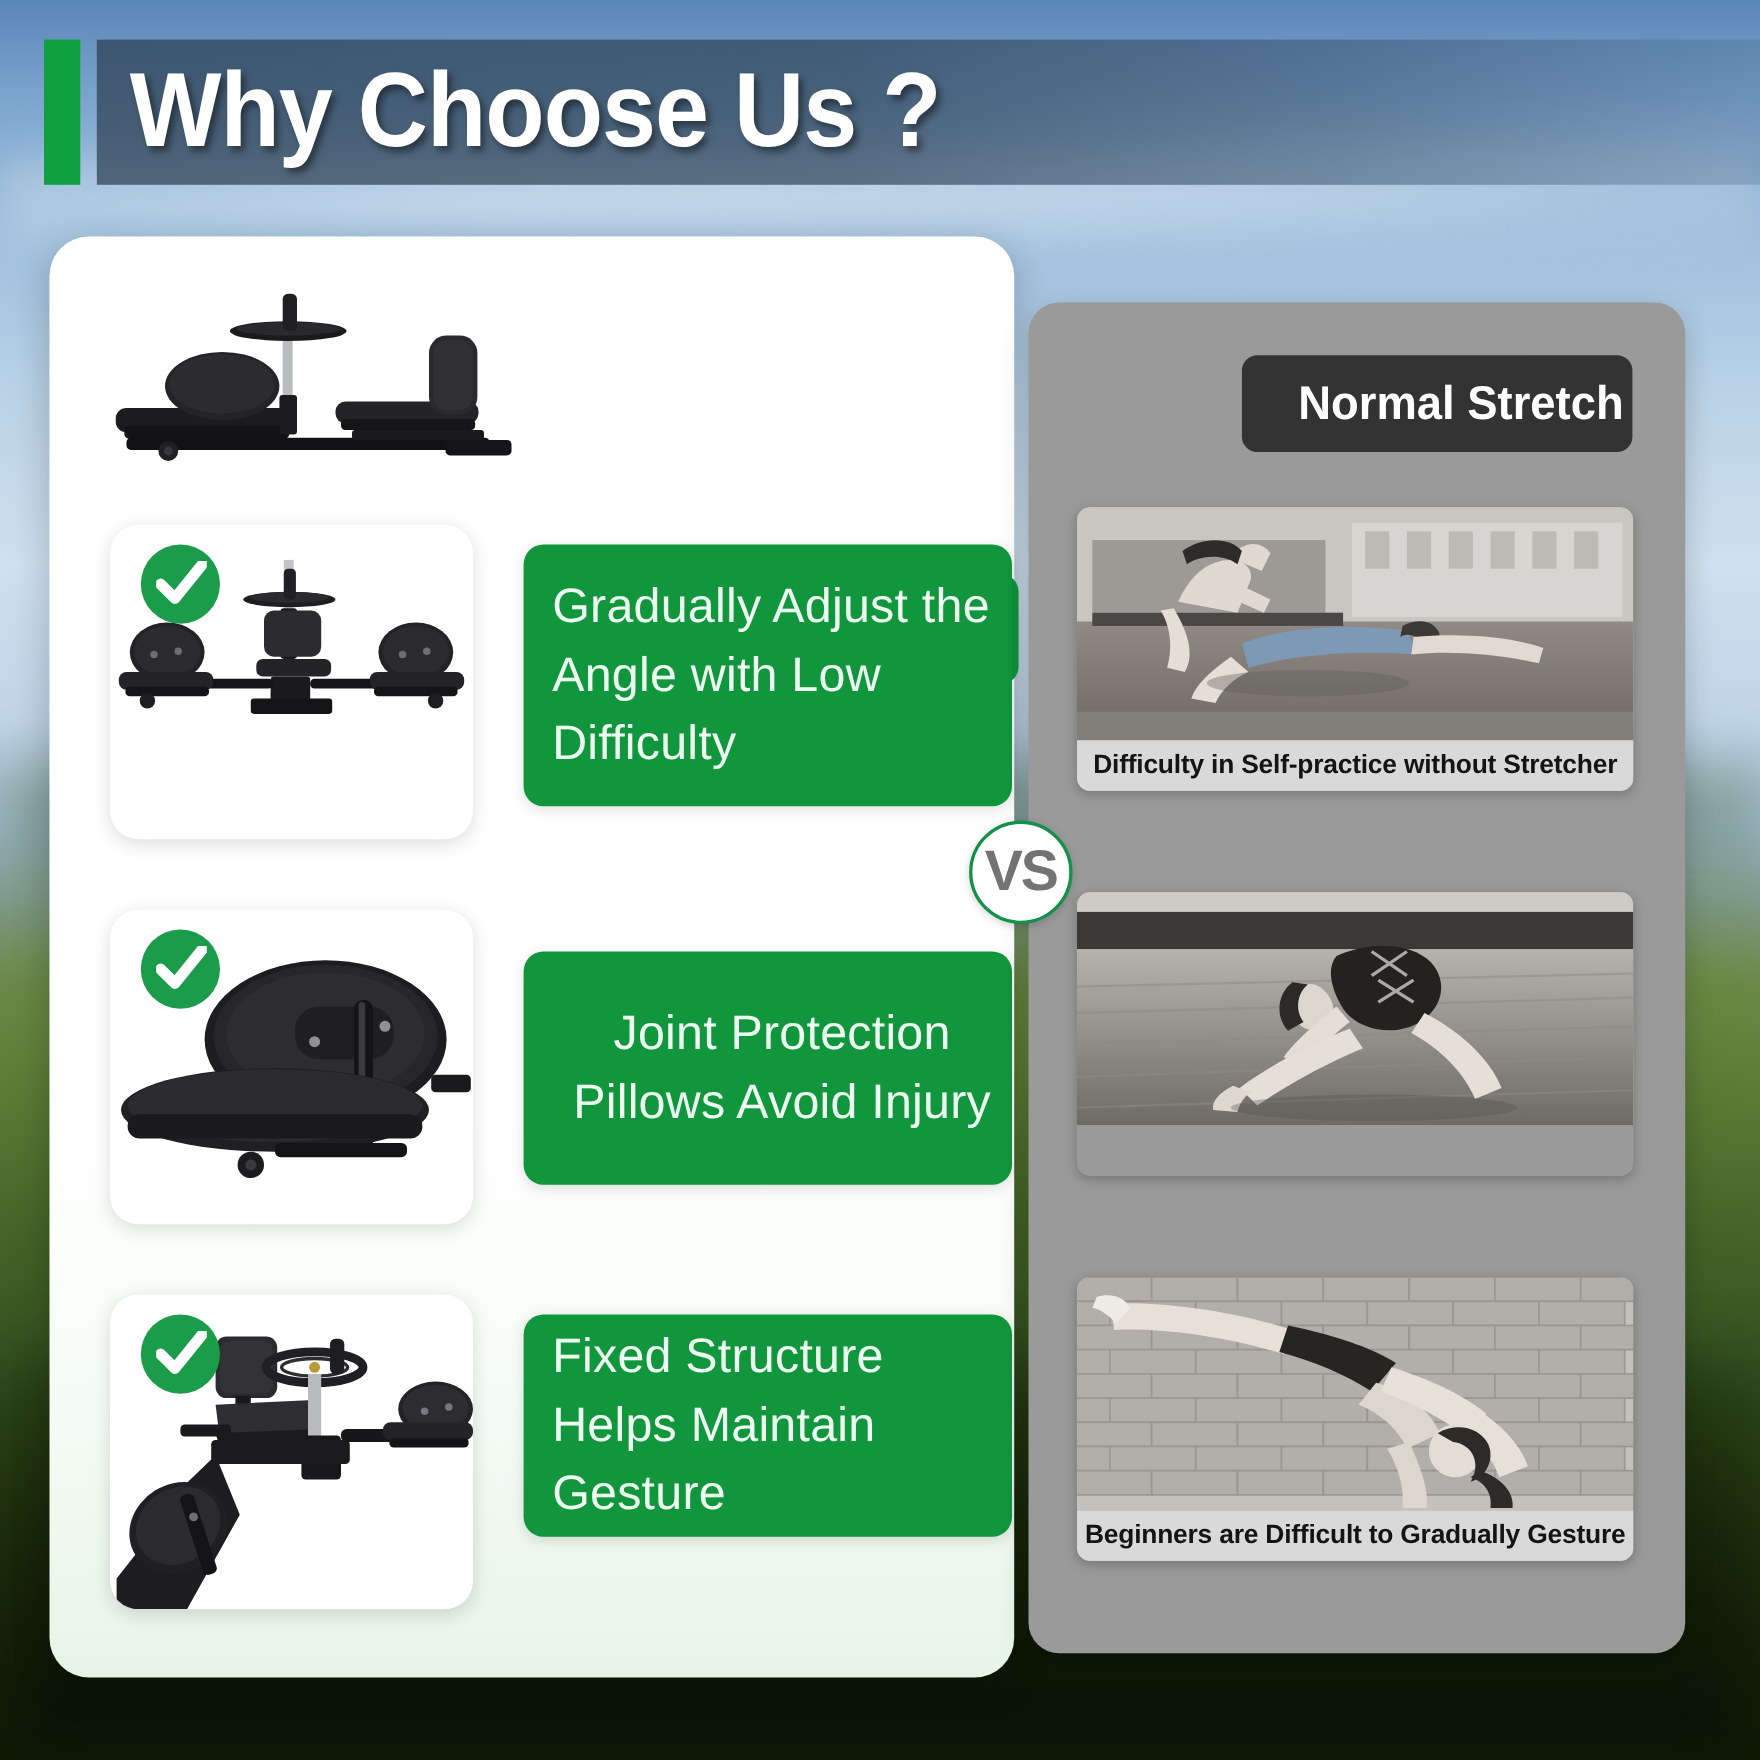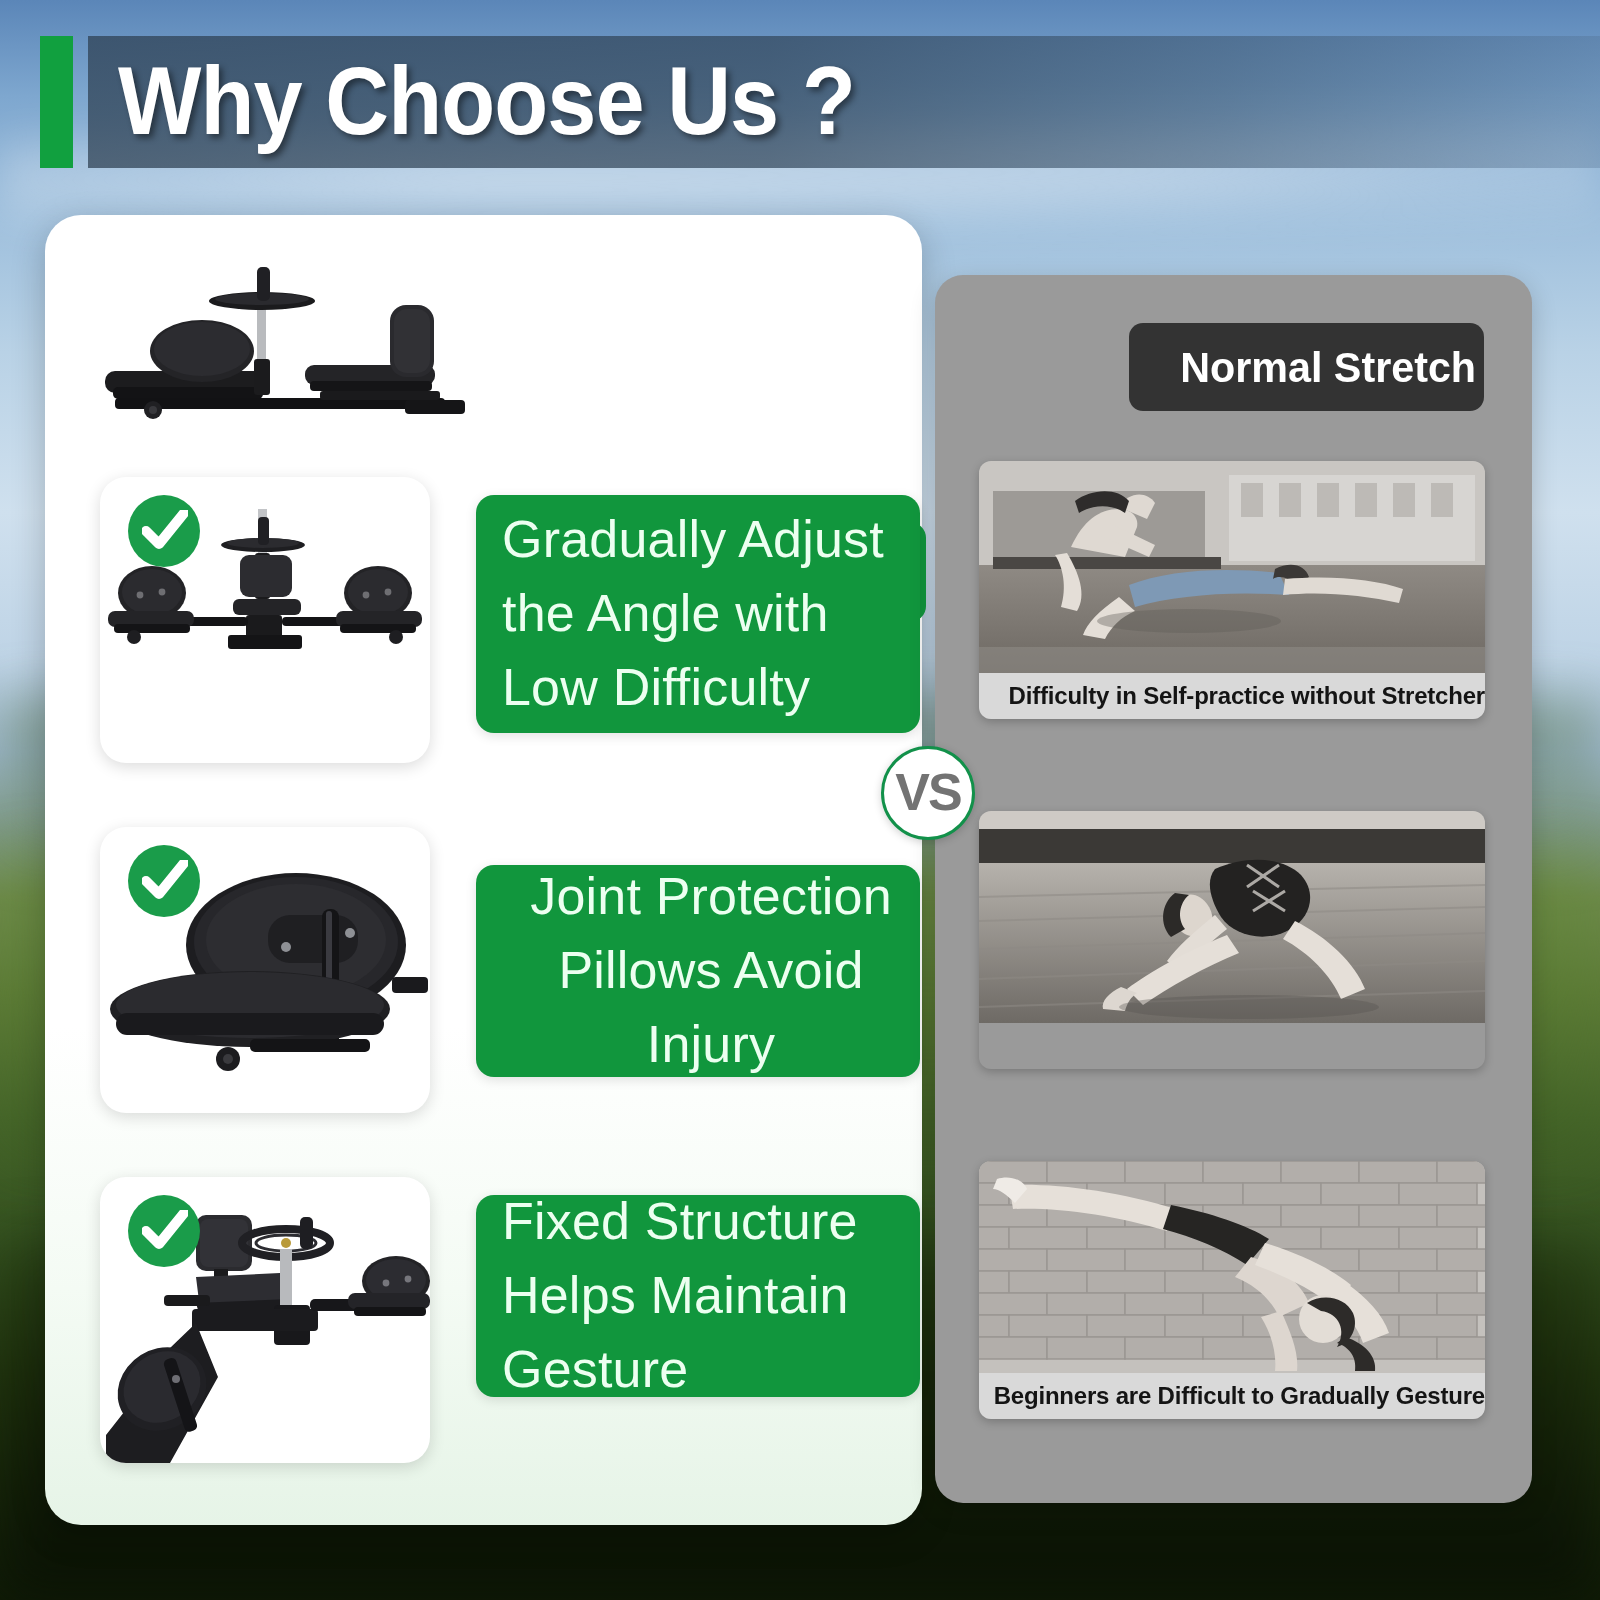--- a/index.html
+++ b/index.html
@@ -142,21 +142,21 @@
 
   .feature-text {
     position: absolute;
     background: #11963d;
     border-radius: 18px;
     box-shadow: 0 3px 12px rgba(0,0,0,0.12);
     display: flex; align-items: center;
     padding: 0 0 0 26px;
   }
   .feature-text p {
-    font-size: 52px;
+    font-size: 44px;
     line-height: 1.42;
     color: #ecfff0;
     font-weight: 400;
     letter-spacing: 0.2px;
   }
 
   
   #vs-badge {
     position: absolute; left: 881px; top: 746px;
     width: 94px; height: 94px;
@@ -200,21 +200,21 @@
     width: 506px; height: 258px;
     border-radius: 12px;
     overflow: hidden;
     box-shadow: 0 3px 10px rgba(0,0,0,0.22);
   }
   .photo-img { position: absolute; left:0; top:0; width: 506px; height: 212px; overflow:hidden; }
   .photo-cap {
     position: absolute; left: 0; bottom: 0;
     width: 506px; height: 46px;
     background: #d9d9d9;
-    display: flex; align-items: center; justify-content: flex-end;
+    display: flex; align-items: center; justify-content: center;
   }
   .photo-cap span {
     font-size: 24px; font-weight: 700; color: #141414;
     white-space: nowrap; letter-spacing: -0.2px;
   }
 </style>
 </head>
 <body>
 
 <div id="page">

